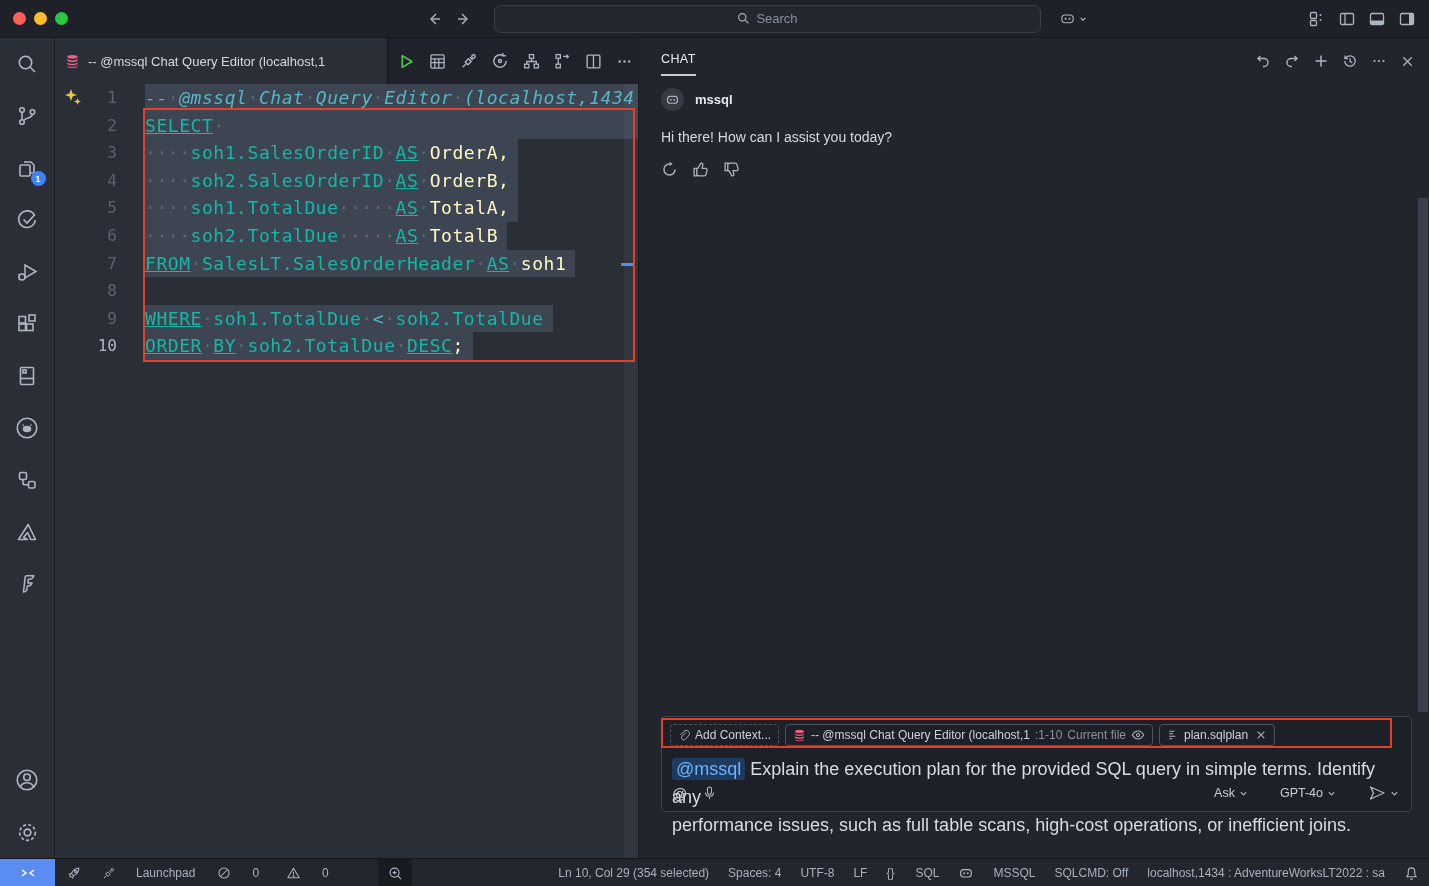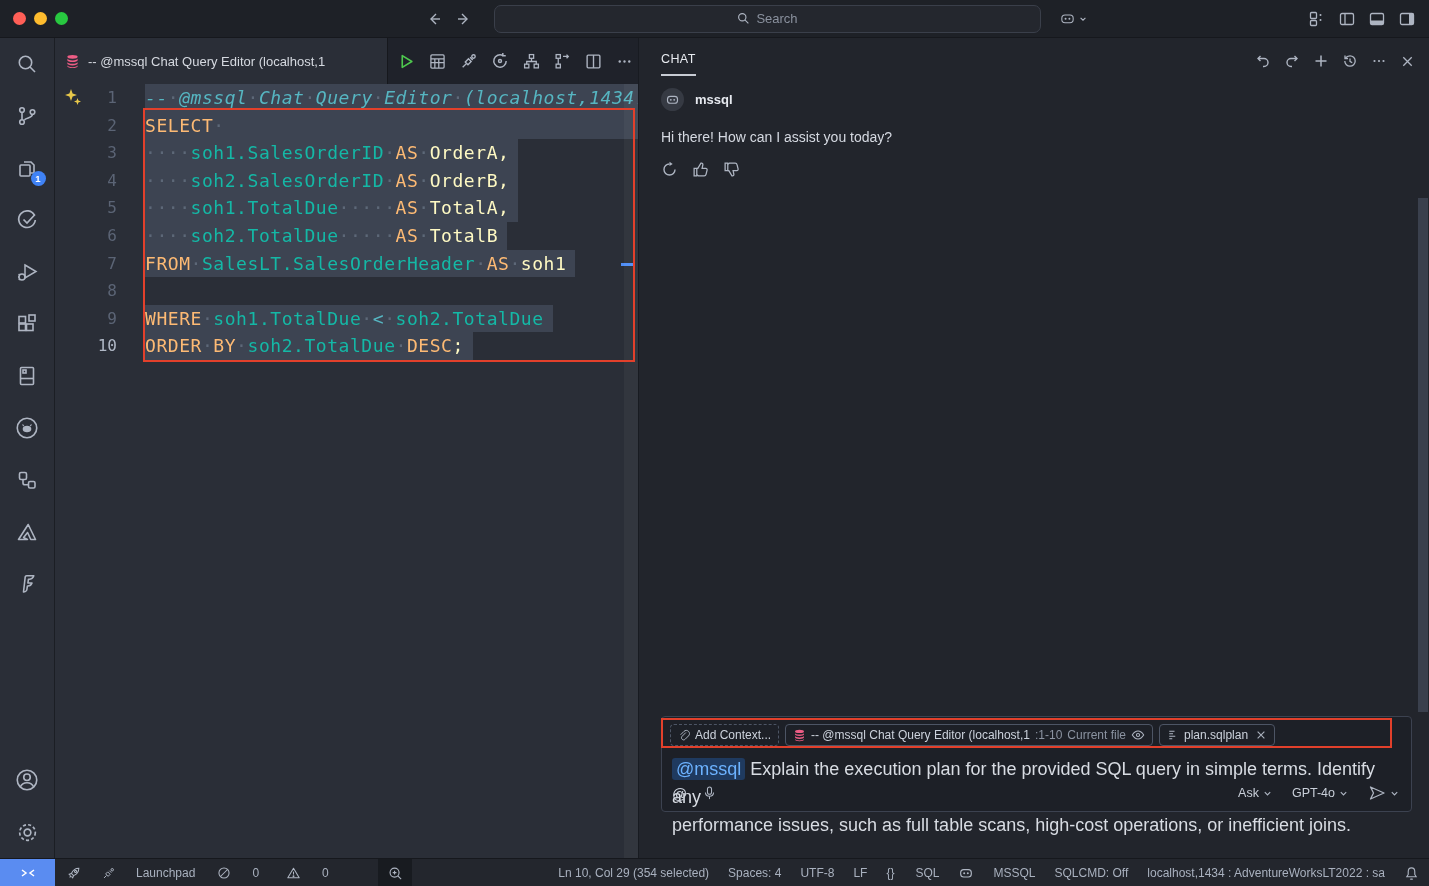--- a/index.html
+++ b/index.html
@@ -35,21 +35,21 @@
   .ed-actions{flex:1;display:flex;align-items:center;gap:14px;padding-left:10px;color:#b6bdc9;}
   .ed-content{position:absolute;left:0;right:0;top:46px;bottom:0;overflow:hidden;
               font-family:"DejaVu Sans Mono",monospace;font-size:18px;letter-spacing:0.55px;}
   .cl{position:relative;display:flex;height:27.6px;line-height:27.6px;white-space:pre;}
   .ln{width:62px;padding-right:28px;text-align:right;color:#5b6475;font-size:16px;letter-spacing:0;flex:none;}
   .ln.active{color:#b0b8c6;}
   .lc{flex:1;display:flex;min-width:0;}
   .sel{background:#3d4452;padding-right:9px;}
   .sel.full{flex:1;padding-right:0;}
   .t-cm{color:#56b6c2;font-style:italic;}
-  .t-kw{color:#fdba74;}
+  .t-kw{color:#14b8a6;text-decoration:underline;}
   .t-id{color:#14b8a6;}
   .t-pl{color:#fef9c3;}
   .t-op{color:#56b6c2;}
   .t-ws{color:#5d6878;font-style:normal;}
   .blue-dash{position:absolute;left:566px;top:13px;width:13px;height:3px;background:#4e8df6;}
   .ed-scroll{position:absolute;right:0;top:0;bottom:0;width:14px;background:rgba(255,255,255,0.04);}
   .gutter-sparkle{position:absolute;left:8px;top:3px;color:#e8c84a;}
   
   .chatpanel{position:absolute;left:638px;right:0;top:38px;bottom:28px;background:#22252c;border-left:1px solid #181b21;box-sizing:border-box;}
   .chat-head{height:46px;display:flex;align-items:center;padding:0 14px 0 22px;}
@@ -69,21 +69,21 @@
   .chips{display:flex;align-items:center;gap:6px;height:24px;}
   .chip{height:22px;display:flex;align-items:center;gap:5px;padding:0 7px;border:1px solid #4d5565;border-radius:4px;
         font-size:12px;color:#ccd2dc;white-space:nowrap;box-sizing:border-box;}
   .chip.dashed{border-style:dashed;}
   .chip .dim{color:#8b93a1;}
   .chip .close{color:#aab1bd;font-size:13px;margin-left:2px;}
   .input-text{margin:8px 2px 0 2px;font-size:18px;line-height:28px;color:#d8dce3;}
   .mention{background:#1f3a5f;color:#6cb2ff;border-radius:3px;padding:1px 4px;}
   .input-toolbar{position:absolute;left:10px;right:12px;bottom:9px;display:flex;align-items:center;gap:16px;color:#c9cfd9;}
   .it-right{margin-left:auto;display:flex;align-items:center;gap:20px;font-size:12.5px;}
-  .dd{display:flex;align-items:center;gap:4px;}
+  .dd{display:flex;align-items:center;gap:4px;margin-left:12px;}
   .at-glyph{font-size:15px;color:#c9cfd9;}
   
   .statusbar{position:absolute;left:0;right:0;bottom:0;height:28px;background:#23262d;border-top:1px solid #16181d;
              box-sizing:border-box;display:flex;align-items:center;font-size:12px;color:#a9b1bf;}
   .remote{width:55px;height:100%;background:#5a8cf1;color:#fff;display:flex;align-items:center;justify-content:center;flex:none;}
   .sb-item{display:flex;align-items:flex-end;gap:21px;white-space:nowrap;}
   .sb-left{display:flex;align-items:center;gap:22px;margin-left:12px;}
   .zoombox{position:absolute;left:378px;top:0;height:28px;width:34px;background:#181b20;display:flex;align-items:center;justify-content:center;}
   .sb-right{position:absolute;right:10px;top:0;height:28px;display:flex;align-items:center;gap:19px;}
   

